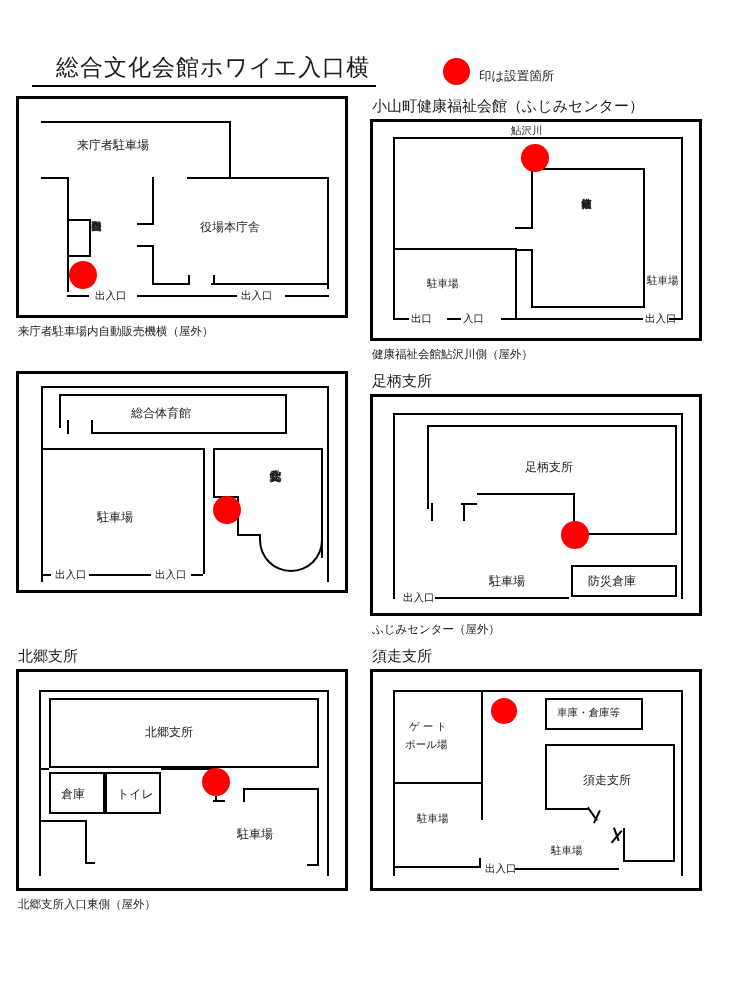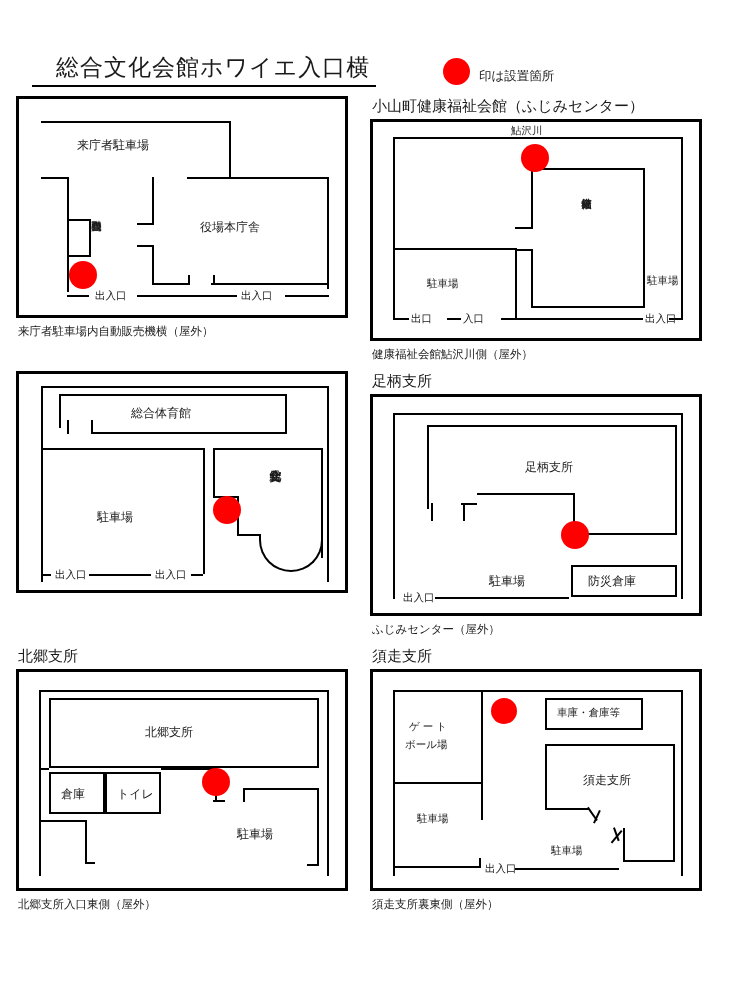--- a/index.html
+++ b/index.html
@@ -287,18 +287,17 @@
           <div class="lbl lbl-sm" style="left:36px;top:48px;letter-spacing:3px;">ゲート</div>
           <div class="lbl lbl-sm" style="left:32px;top:66px;text-align:center;">ボール場</div>
           <div class="lbl lbl-sm" style="left:184px;top:34px;">車庫・倉庫等</div>
           <div class="lbl" style="left:210px;top:100px;">須走支所</div>
           <div class="lbl lbl-sm" style="left:44px;top:140px;">駐車場</div>
           <div class="lbl lbl-sm" style="left:178px;top:172px;">駐車場</div>
           <div class="lbl lbl-sm" style="left:112px;top:190px;">出入口</div>
 
           <div class="dot d26" style="left:118px;top:26px;"></div>
         </div>
-        <div class="caption">須走支所裏東側（屋外）</div>
       </div>
     </div>
 
   </div>
 </div>
 
 </body></html>

